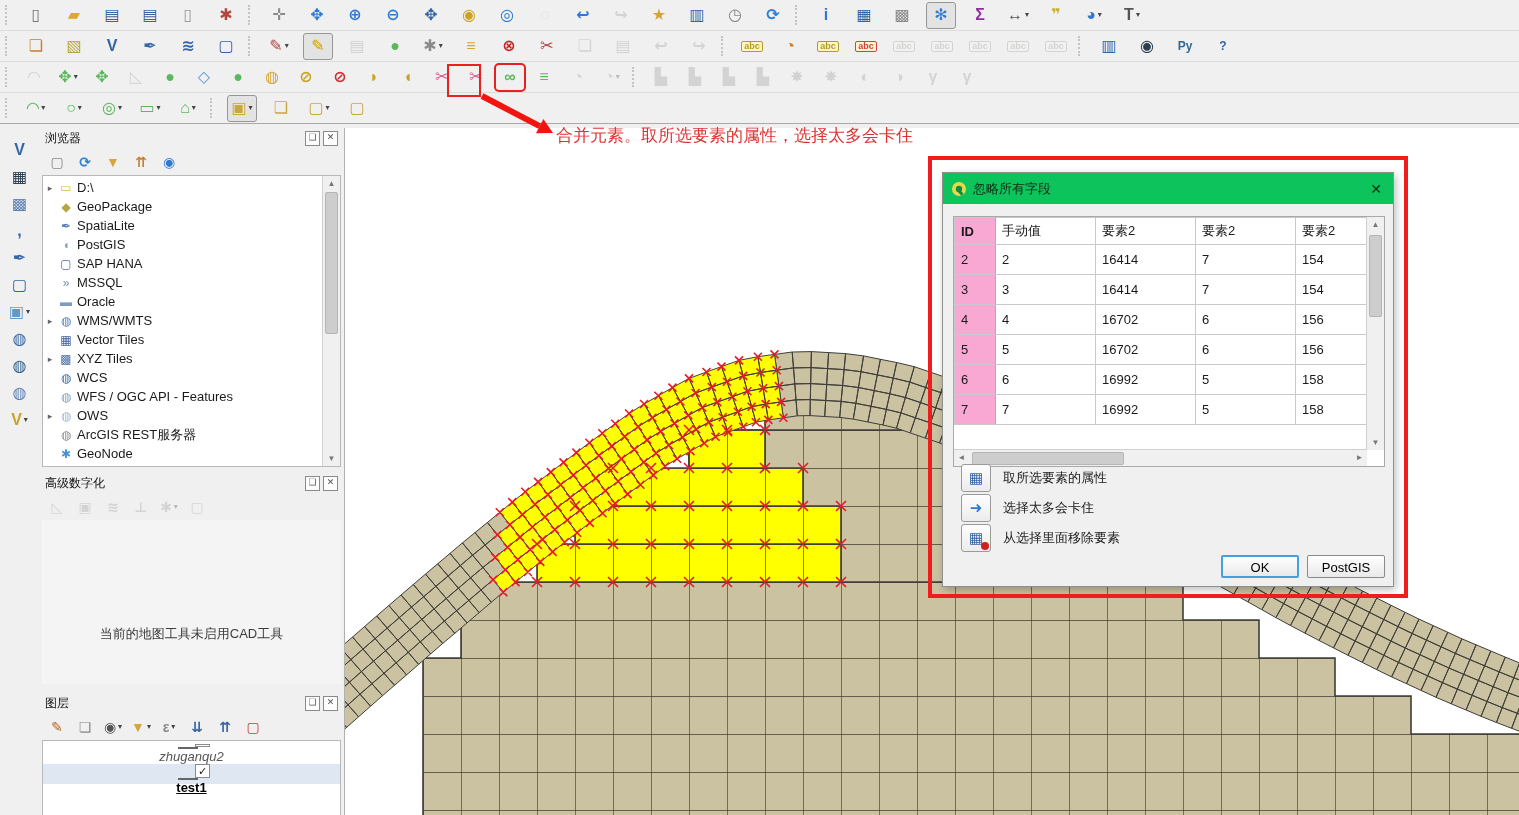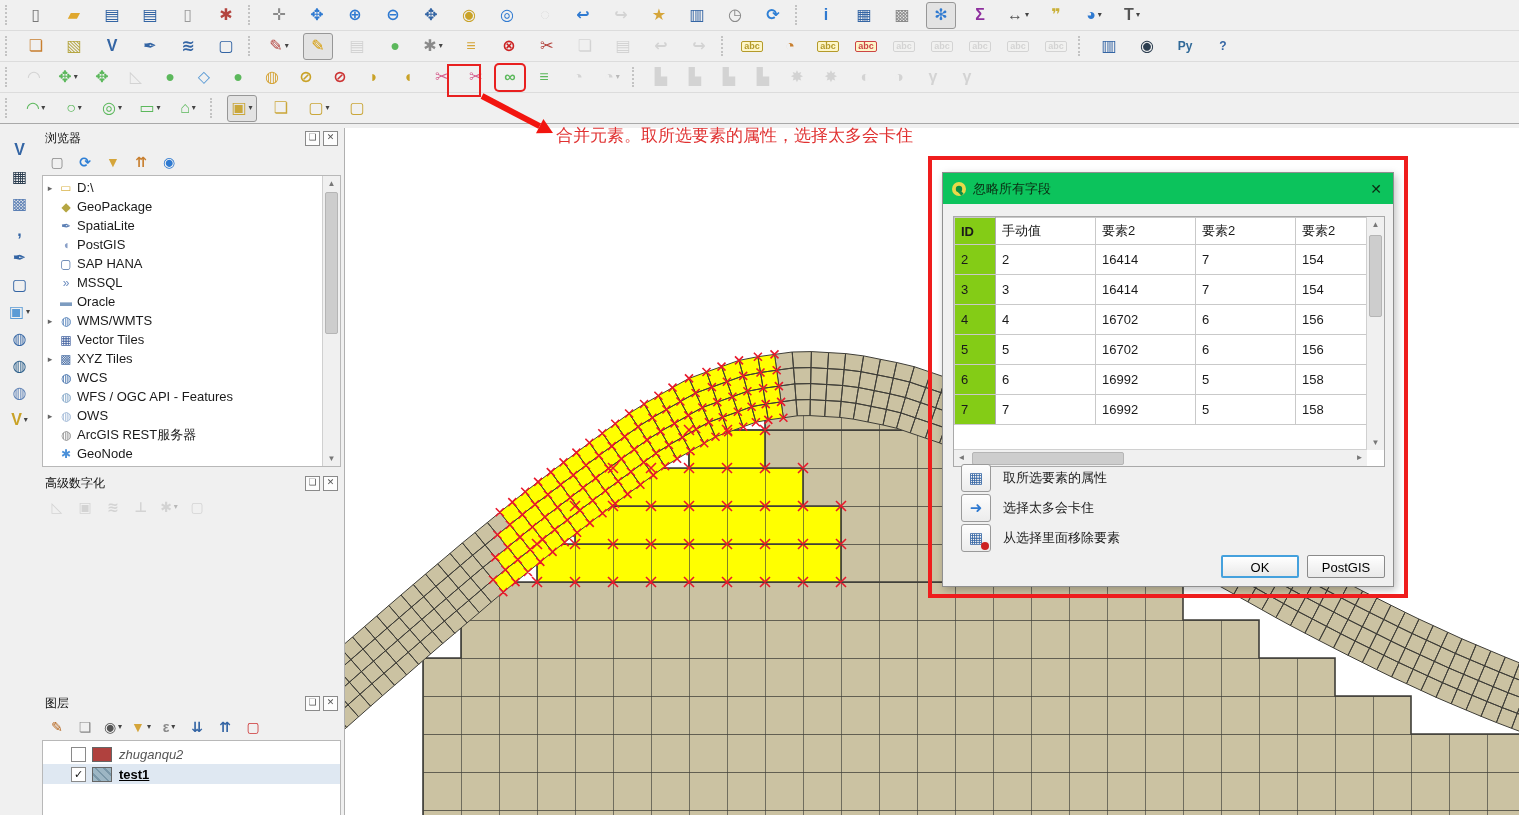--- a/index.html
+++ b/index.html
@@ -34,38 +34,38 @@
   .titem{height:19px;display:flex;align-items:center;font-size:13px;white-space:nowrap;}
   .titem .arr{width:14px;text-align:center;font-size:9px;color:#666;}
   .titem .ticon{width:18px;text-align:center;font-size:12px;}
   .titem .tlabel{padding-left:2px;}
   .vscroll{position:absolute;right:0;top:0;bottom:0;width:17px;background:#f0f0f0;border-left:1px solid #d0d0d0;}
   .vscroll .sa{position:absolute;left:0;right:0;height:15px;text-align:center;font-size:8px;color:#777;line-height:15px;}
   .vscroll .thumb{position:absolute;left:2px;right:2px;background:#cdcdcd;border:1px solid #b5b5b5;border-radius:2px;}
   
   #cadmsg{position:absolute;left:0;right:0;text-align:center;color:#3c3c3c;font-size:13px;}
   
-  .lrow{height:20px;display:flex;align-items:center;font-size:13px;}
+  .lrow{height:20px;display:flex;align-items:center;font-size:13px;flex-direction:column;}
   .lrow.sel{background:#dfe8f2;}
   .chk{width:13px;height:13px;border:1px solid #8a8a8a;background:#fff;margin:0 6px 0 28px;font-size:11px;line-height:12px;text-align:center;color:#111;}
   .swatch{width:18px;height:13px;border:1px solid #666;margin-right:7px;}
   .lname.it{font-style:italic;color:#555;}
   .lname.bd{font-weight:bold;text-decoration:underline;color:#000;}
   
   #map{position:absolute;left:344px;top:128px;right:0;bottom:0;background:#fff;border-left:1px solid #b0b0b0;}
   
   #dialog{position:absolute;left:942px;top:172px;width:450px;height:413px;background:#f0f0f0;border:1px solid #8f8f8f;box-shadow:2px 3px 8px rgba(0,0,0,.25);}
   #dtitle{height:31px;background:#0cc35c;display:flex;align-items:center;padding:0 8px;color:#07300f;font-size:13px;}
   #dtitle .ttl{flex:1;padding-left:6px;color:#0b2b12;}
   #dclose{width:18px;text-align:center;font-size:14px;color:#0b2b12;}
   #dtable{position:absolute;left:10px;top:43px;width:430px;height:249px;background:#fff;border:1px solid #a9a9a9;}
   table.grid{border-collapse:collapse;table-layout:fixed;width:412px;font-size:13px;}
   table.grid th,table.grid td{border:1px solid #c9c9c9;height:29px;padding:0 6px;overflow:hidden;white-space:nowrap;}
   table.grid th{background:#f0f0f0;border-bottom:1px solid #adadad;font-weight:bold;height:25px;}
-  table.grid td.rowh{background:#84cc16;border-right:1px solid #adadad;}
+  table.grid td.rowh{background:#f9a8d4;border-right:1px solid #adadad;}
   table.grid tr.sub td{height:26px;}
   table.grid tr.sub td.rowh{font-weight:bold;}
   .hscroll{position:absolute;left:0;right:17px;bottom:0;height:16px;background:#f0f0f0;border-top:1px solid #d0d0d0;}
   .hscroll .sa{position:absolute;top:0;width:15px;height:15px;font-size:8px;color:#777;text-align:center;line-height:15px;}
   .hscroll .thumb{position:absolute;top:2px;height:11px;background:#cdcdcd;border:1px solid #b5b5b5;border-radius:2px;}
   .dact{position:absolute;left:18px;display:flex;align-items:center;height:28px;}
   .dact .abtn{width:28px;height:26px;border:1px solid #9a9a9a;border-radius:3px;background:linear-gradient(#fdfdfd,#ececec);
               display:flex;align-items:center;justify-content:center;font-size:15px;position:relative;}
   .dact .lbl{margin-left:12px;font-size:13px;}
   .badge{position:absolute;right:1px;bottom:1px;width:8px;height:8px;border-radius:50%;}
@@ -576,20 +576,23 @@
         <span class="gl" style="color: rgb(153, 153, 153);">⊥</span>
       </span>
       <span class="tbi dis">
         <span class="gl" style="color: rgb(153, 153, 153);">✱</span>
         <span class="dd">▾</span>
       </span>
       <span class="tbi dis">
         <span class="gl" style="color: rgb(153, 153, 153);">▢</span>
       </span>
     </div>
+  <div class="pbody" style="height:164px;margin:0 1px;background:#f4f4f4;border:none;">
+    <div id="cadmsg" style="top:105px;">当前的地图工具未启用CAD工具</div>
+  </div>
 </div>
 
 <div class="panel" id="layers-panel" style="top:693px;height:122px;">
   <div class="phead">
     <span class="ttl">图层</span>
     <span class="wbtn">❏</span>
     <span class="wbtn">✕</span>
   </div>
   <div class="ptools" id="layers-tools">
       <span class="tbi">

